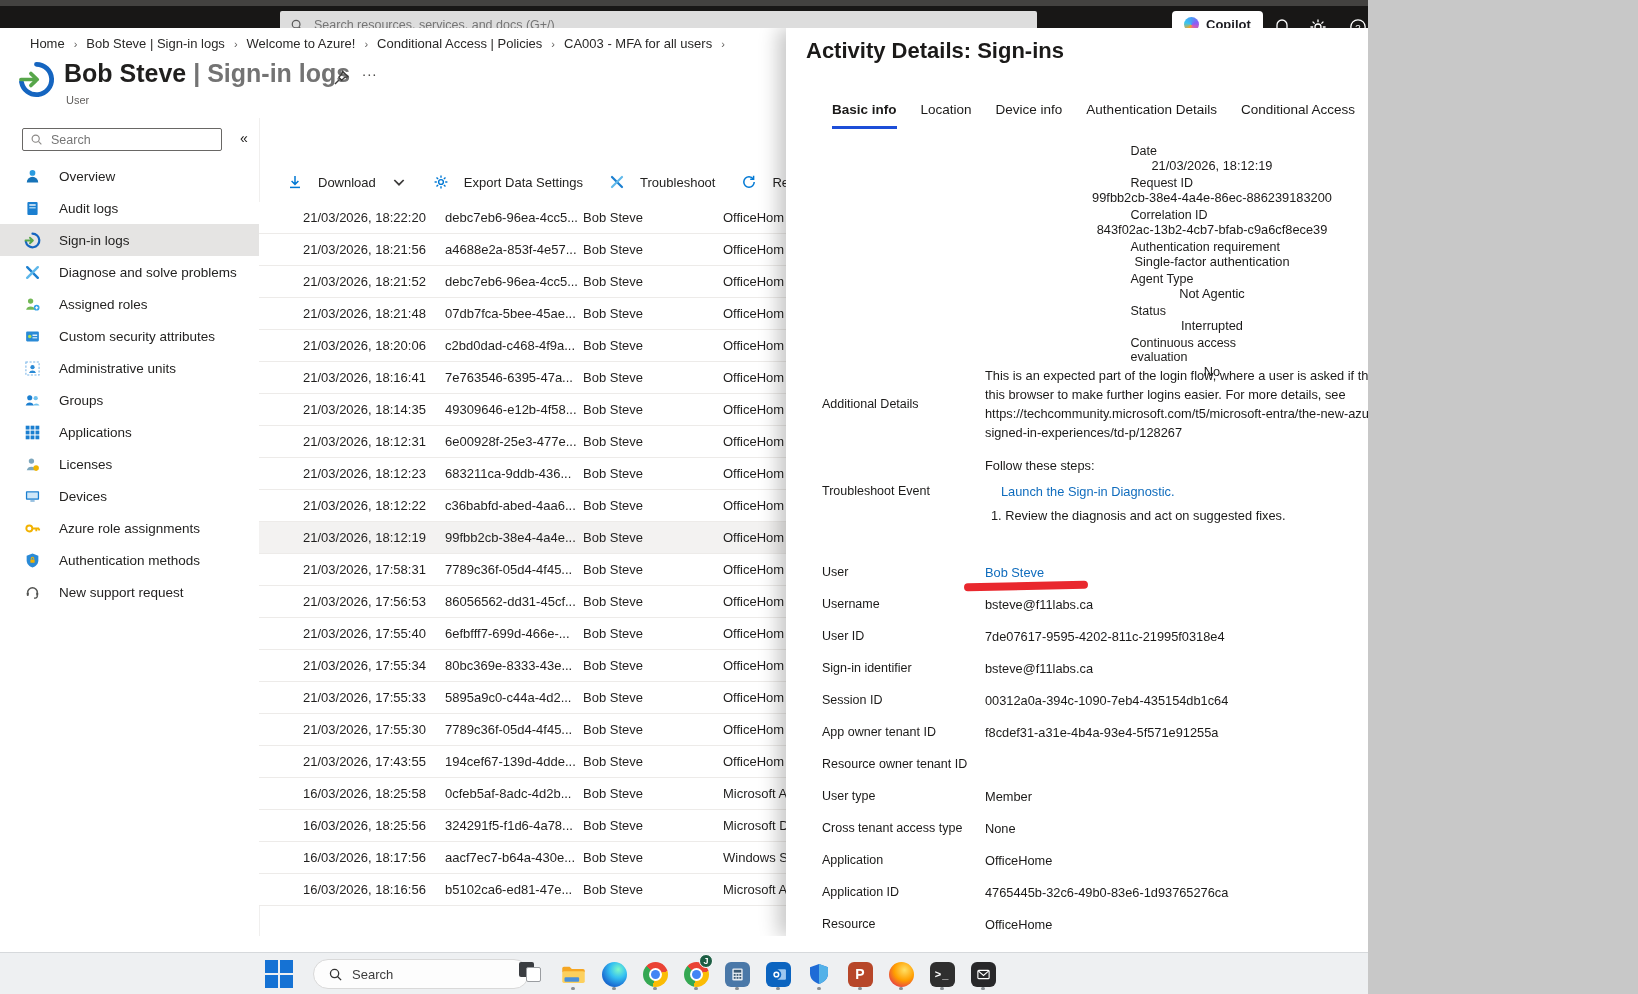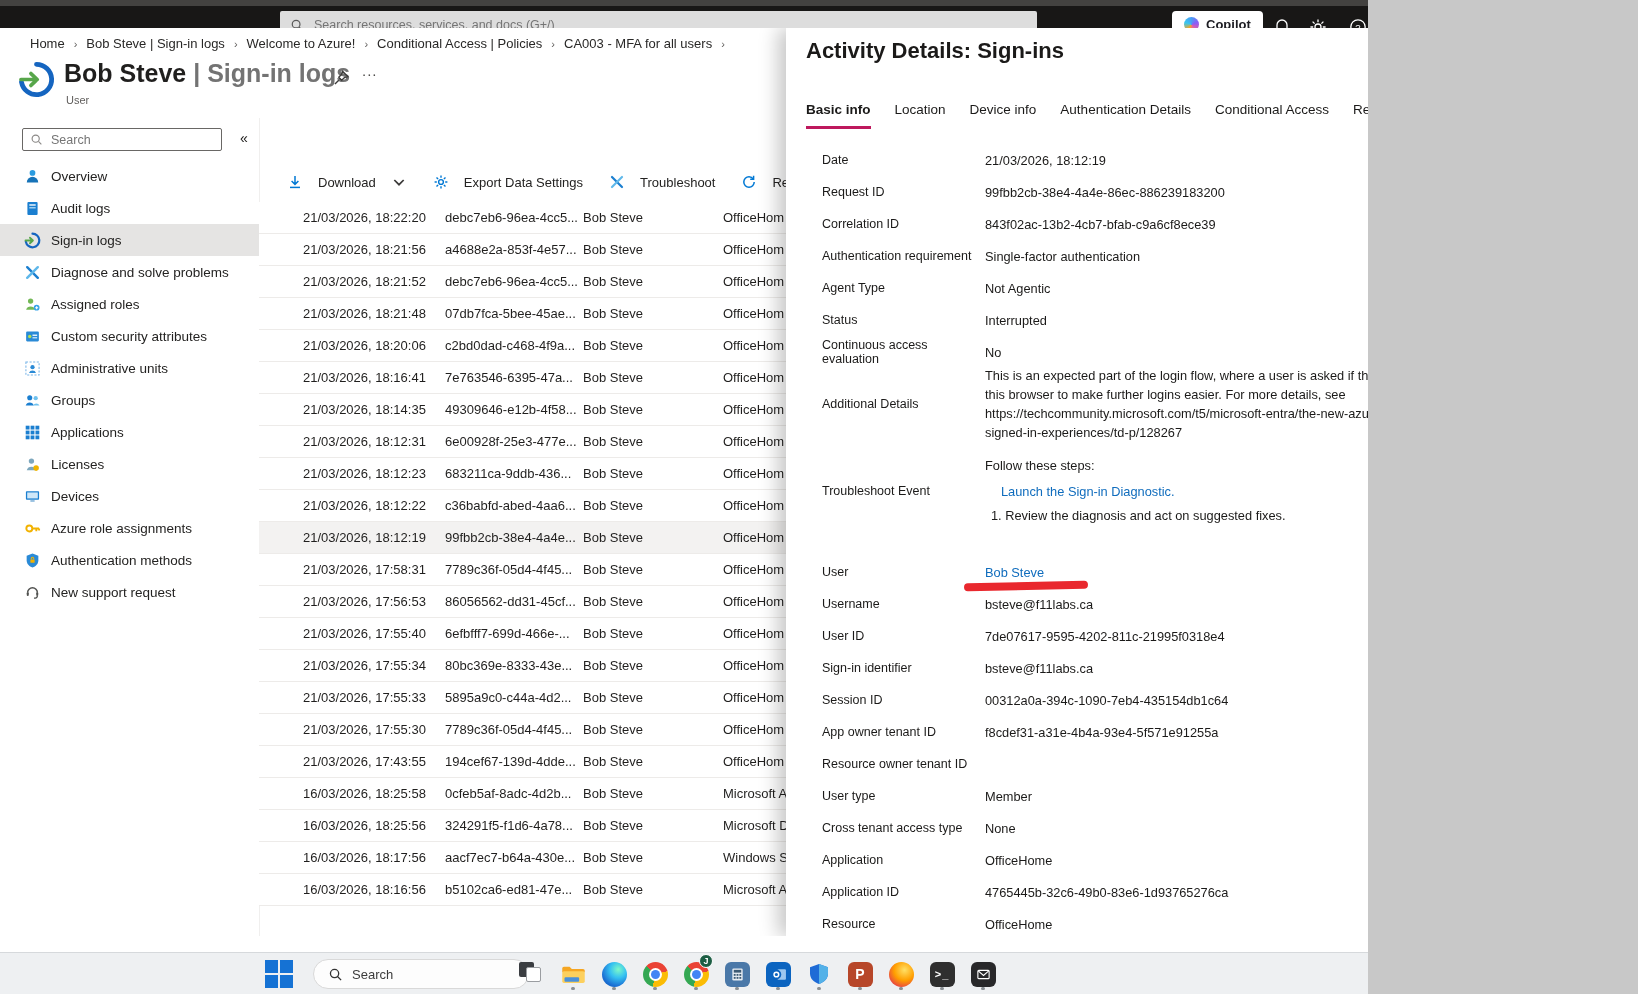--- a/index.html
+++ b/index.html
@@ -41,21 +41,21 @@
   .hdr-dots{left:362px;top:34px;font-size:15px;color:#4d4b49;letter-spacing:1px;cursor:pointer;}
   .subtitle{left:66px;top:66px;font-size:11px;color:#605e5c;}
 
   
   .sb-search{left:22px;top:100px;width:200px;height:23px;border:1px solid #696765;border-radius:2px;
              display:flex;align-items:center;gap:6px;padding:0 7px;background:#fff;}
   .sb-search input{flex:1;border:0;outline:none;background:transparent;font-family:"Liberation Sans",sans-serif;
                    font-size:12.5px;color:#444;}
   .sb-collapse{left:240px;top:102px;font-size:14px;color:#1b1a19;cursor:pointer;}
   .sb-items{left:0;top:132px;width:259px;}
-  .sb-item{height:32px;display:flex;align-items:center;gap:10px;padding-left:24px;font-size:13.5px;
+  .sb-item{height:32px;display:flex;align-items:center;gap:18px;padding-left:24px;font-size:13.5px;
            color:#242322;cursor:pointer;white-space:nowrap;}
   .sb-item.selected{background:#e5e4e3;}
   .sb-item svg{width:17px;height:17px;flex:none;}
   .sb-divider{left:259px;top:90px;width:1px;height:818px;background:#f0efee;}
 
   
   .toolbar{left:287px;top:140px;height:28px;display:flex;align-items:center;gap:26px;font-size:13px;color:#242322;}
   .tool{display:flex;align-items:center;gap:15px;cursor:pointer;white-space:nowrap;}
   .tool svg{width:16px;height:16px;}
   .banner{left:287px;top:178px;width:499px;height:34px;background:#efeafa;border-radius:2px;
@@ -73,28 +73,28 @@
   .c-user{left:324px;width:132px;}
   .c-app{left:464px;width:63px;}
 
   
   .panel{left:786px;top:0;width:852px;height:908px;background:#fff;
          box-shadow:-8px 0 18px rgba(0,0,0,.22);padding-left:33px;}
   .panel-title{position:absolute;left:20px;top:10px;font-size:22px;font-weight:700;color:#1b1a19;}
   .panel-close{position:absolute;left:812px;top:12px;font-size:19px;color:#484644;cursor:pointer;}
   .tabs{position:absolute;left:20px;top:74px;display:flex;gap:24px;font-size:13.5px;color:#1b1a19;}
   .tab{padding-bottom:9px;cursor:pointer;white-space:nowrap;}
-  .tab.active{font-weight:700;border-bottom:3px solid #be185d;}
+  .tab.active{font-weight:700;border-bottom:3px solid #1d4ed8;margin-left:26px;}
   .tab-overflow{position:absolute;left:808px;top:76px;font-size:14px;color:#3b3a39;letter-spacing:1px;cursor:pointer;}
   .panel-scrollbar{position:absolute;left:848px;top:76px;width:2px;height:788px;background:#a6a6a6;}
 
   .prow{position:absolute;left:36px;width:780px;height:32px;display:flex;align-items:center;}
   .plabel{width:163px;flex:none;font-size:12.5px;color:#1b1a19;}
   .pvalue{font-size:12.8px;color:#1b1a19;white-space:nowrap;}
-  .fields-top .prow{position:relative;left:0;}
+  .fields-top .prow{position:relative;left:0;flex-direction:column;}
   .fields-top{position:absolute;left:36px;top:116px;width:780px;}
   .fields-bottom{position:absolute;left:36px;top:528px;width:780px;}
   .fields-bottom .prow{position:relative;left:0;}
   .prow.link .pvalue{color:#0f6cbd;cursor:pointer;}
   .prow.marked .pvalue{position:relative;}
   .red-mark{position:absolute;left:163px;top:26px;width:124px;height:8px;background:#e81c23;
             border-radius:5px;transform:rotate(-1.2deg);opacity:.95;}
   .addl{position:absolute;left:36px;top:338px;width:780px;display:flex;}
   .addl .plabel{align-self:center;}
   .addl-text{width:566px;font-size:12.8px;line-height:19px;color:#1b1a19;}

